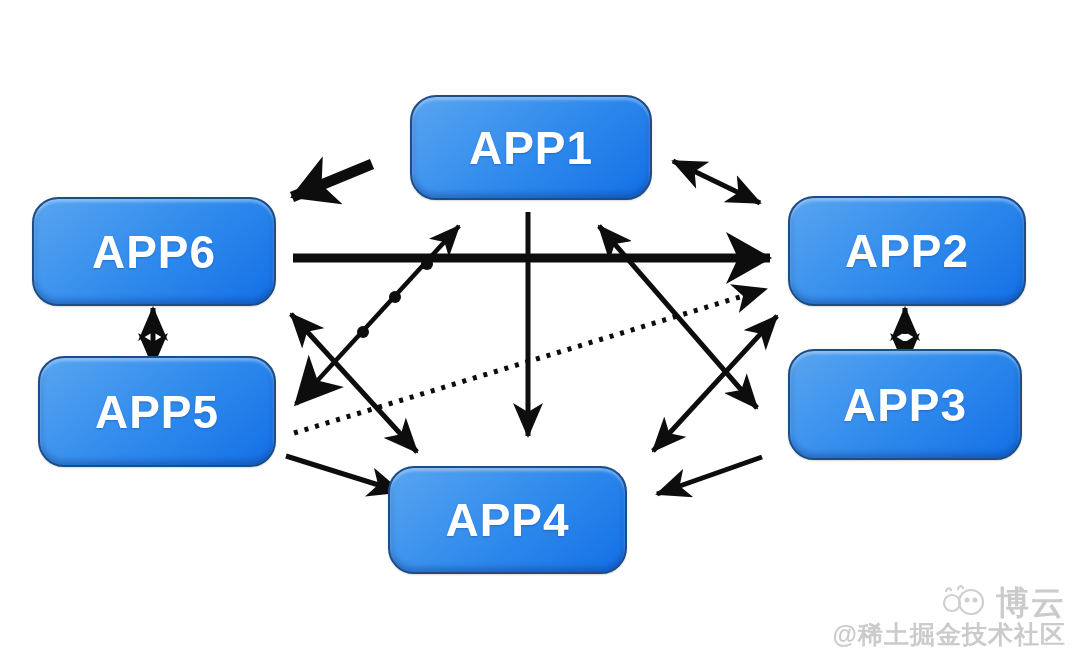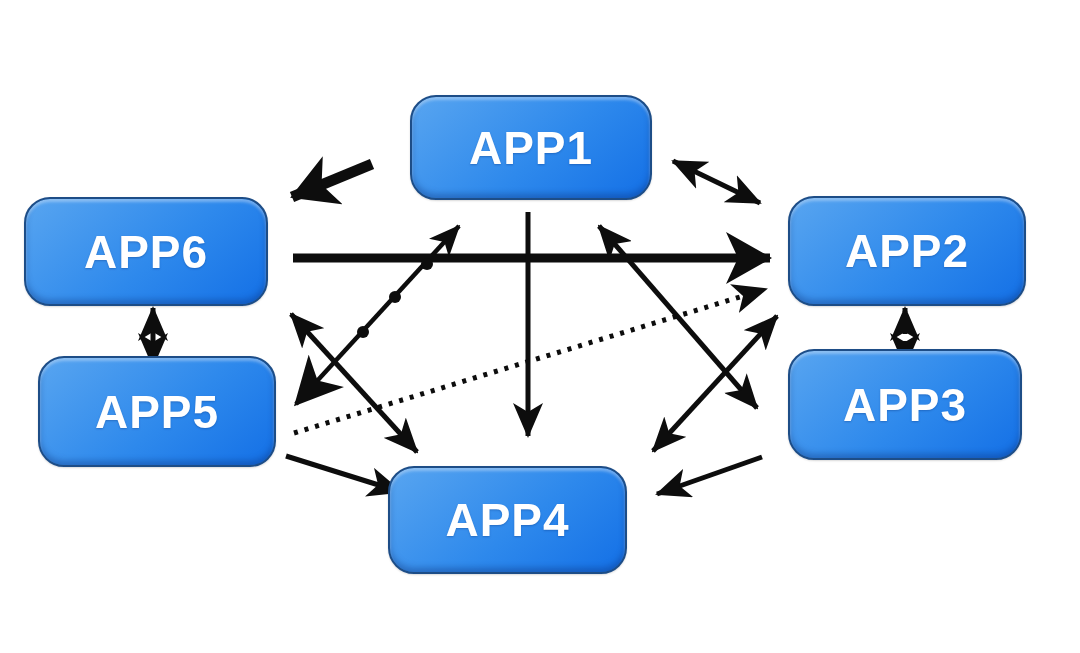--- a/index.html
+++ b/index.html
@@ -123,21 +123,37 @@
       </div>
       <div class="node" style="left: 788px; top: 349px; width: 230px; height: 107px; background: linear-gradient(140deg, rgb(88, 165, 240) 0%, rgb(46, 137, 236) 55%, rgb(20, 112, 230) 100%); border: 2.5px solid rgb(29, 77, 135); text-align: center;">
         <span class="node-label" style="color: rgb(255, 255, 255);">APP3</span>
       </div>
       <div class="node" style="left: 388px; top: 466px; width: 235px; height: 104px; background: linear-gradient(140deg, rgb(88, 165, 240) 0%, rgb(46, 137, 236) 55%, rgb(20, 112, 230) 100%); border: 2.5px solid rgb(29, 77, 135);">
         <span class="node-label" style="color: rgb(255, 255, 255);">APP4</span>
       </div>
       <div class="node" style="left: 38px; top: 356px; width: 234px; height: 107px; background: linear-gradient(140deg, rgb(88, 165, 240) 0%, rgb(46, 137, 236) 55%, rgb(20, 112, 230) 100%); border: 2.5px solid rgb(29, 77, 135);">
         <span class="node-label" style="color: rgb(255, 255, 255);">APP5</span>
       </div>
-      <div class="node" style="left: 24px; top: 197px; width: 240px; height: 105px; background: linear-gradient(140deg, rgb(88, 165, 240) 0%, rgb(46, 137, 236) 55%, rgb(20, 112, 230) 100%); border: 2.5px solid rgb(29, 77, 135);">
+      <div class="node" style="left: 32px; top: 197px; width: 240px; height: 105px; background: linear-gradient(140deg, rgb(88, 165, 240) 0%, rgb(46, 137, 236) 55%, rgb(20, 112, 230) 100%); border: 2.5px solid rgb(29, 77, 135);">
         <span class="node-label" style="color: rgb(255, 255, 255);">APP6</span>
       </div>
     </div>
 
   <div id="watermark" style="color: rgb(203, 203, 203);">
+    <div class="row1">
+      <span>
+        <svg width="52" height="36" viewBox="0 0 52 36" xmlns="http://www.w3.org/2000/svg">
+          <g fill="none" stroke="#cfcfcf" stroke-width="2.2" stroke-linecap="round">
+            <circle cx="14" cy="22" r="8"></circle>
+            <circle cx="33" cy="21" r="12"></circle>
+            <path d="M8 10 q2 -5 5 -1"></path>
+            <path d="M20 8 q2 -5 5 -1"></path>
+            <circle cx="29" cy="19" r="1.4" fill="#cfcfcf"></circle>
+            <circle cx="37" cy="19" r="1.4" fill="#cfcfcf"></circle>
+          </g>
+        </svg>
+      </span>
+      <span class="brand-text">博云</span>
+    </div>
+    <div class="community-text">@稀土掘金技术社区</div>
   </div>
 
 </div>
 
 </body></html>

